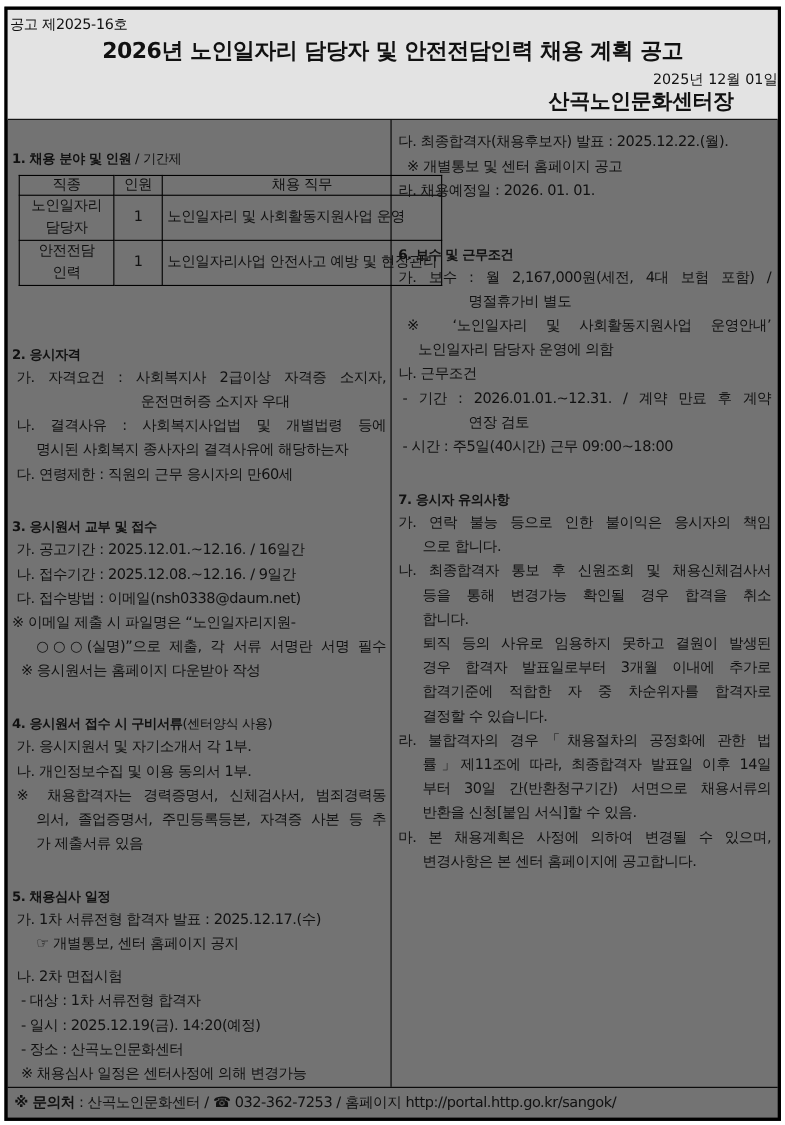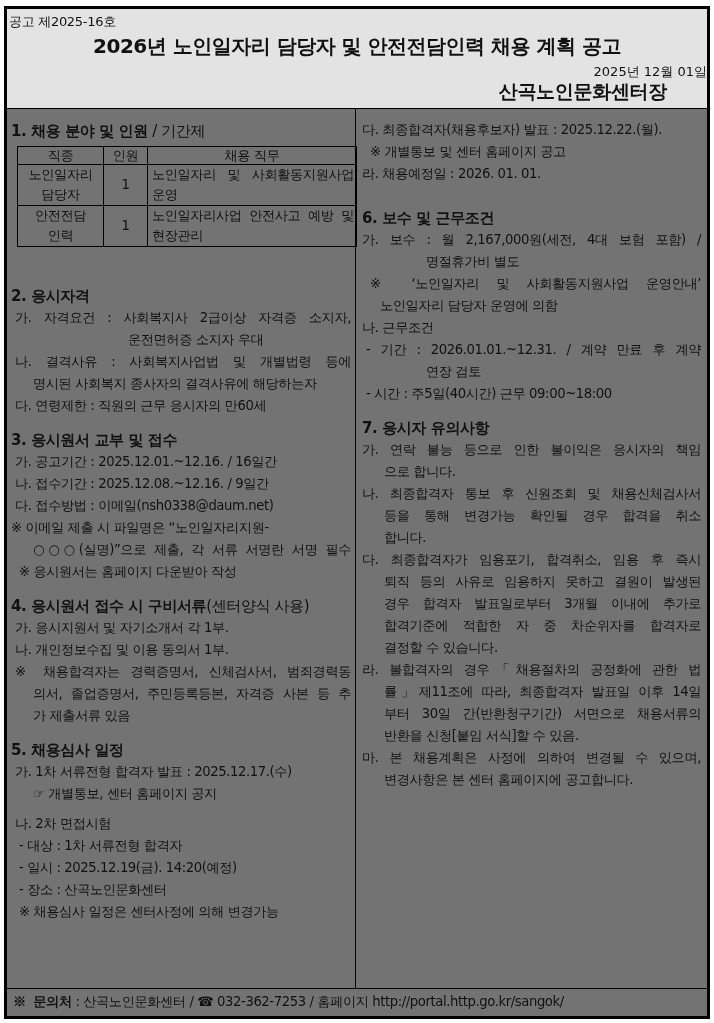--- a/index.html
+++ b/index.html
@@ -16,42 +16,42 @@
   }
   .notice-no { position: absolute; left: 2px; top: 4px; font-size: 13px; letter-spacing: -0.3px; }
   .title { position: absolute; left: 0; right: 0; top: 24px; text-align: center; font-size: 20px; font-weight: bold; letter-spacing: -0.5px; }
   .date { position: absolute; left: 0; right: 0; top: 54px; text-align: right; font-size: 13px; }
   .issuer { position: absolute; right: 40px; top: 70px; font-size: 19px; font-weight: bold; letter-spacing: -0.3px; }
 
   .col { position: absolute; top: 100px; height: 879px; font-size: 13.2px; line-height: 22px; letter-spacing: -0.4px; }
   .col-left { left: 0; width: 349px; border-right: 1.5px solid #000; padding: 11px 4px 0 4px; }
   .col-right { left: 349px; width: 351px; padding: 10px 6px 0 6px; }
 
-  .sec-title { font-weight: bold; font-size: 15px; }
+  .sec-title { font-weight: bold; font-size: 12px; margin-top: 13px; }
   .sec-title .normal { font-weight: normal; }
   .line { white-space: nowrap; }
   .i1 { padding-left: 4px; }
   .i3 { padding-left: 8px; }
   .cont { padding-left: 22px; }
   .center-cont { padding-left: 117px; }
   .just { text-align: justify; text-align-last: justify; white-space: normal; }
   .gap { height: 12px; }
   .gap-s { height: 8px; }
 
-  table.jobs { border-collapse: collapse; width: 340px; margin: 4px 0 0 6px; font-size: 13.2px; line-height: 20px; }
+  table.jobs { border-collapse: collapse; width: 385px; margin: 4px 0 0 6px; font-size: 13.2px; line-height: 20px; }
   table.jobs th, table.jobs td { border: 1px solid #000; font-weight: normal; padding: 0 2px; }
   table.jobs th { text-align: center; line-height: 17px; }
   table.jobs td.c { text-align: center; }
   table.jobs td.l { text-align: justify; text-align-last: left; padding-left: 4px; }
 
   .footer {
     position: absolute; left: 0; right: 0; top: 979px; height: 28px;
     border-top: 1.5px solid #000; padding: 4px 6px; font-size: 13.2px; letter-spacing: -0.4px; white-space: nowrap;
   }
-  .footer b { font-weight: bold; font-family: Liberation Mono, monospace; }
+  .footer b { font-weight: bold; }
 </style>
 </head>
 <body>
 
 <div class="frame">
 
   <div class="header">
     <div class="notice-no">공고 제2025-16호</div>
     <div class="title">2026년 노인일자리 담당자 및 안전전담인력 채용 계획 공고</div>
     <div class="date">2025년 12월 01일</div>
@@ -150,21 +150,20 @@
     <div class="line i1">- 시간 : 주5일(40시간) 근무 09:00~18:00</div>
 
     <div class="gap"></div>
 
     <div class="sec-title">7. 응시자 유의사항</div>
     <div class="line just">가. 연락 불능 등으로 인한 불이익은 응시자의 책임</div>
     <div class="line cont">으로 합니다.</div>
     <div class="line just">나. 최종합격자 통보 후 신원조회 및  채용신체검사서</div>
     <div class="line cont just">등을 통해 변경가능 확인될 경우 합격을 취소</div>
     <div class="line cont">합니다.</div>
-    <div class="line just">다. 최종합격자가 임용포기, 합격취소, 임용 후 즉시</div>
     <div class="line cont just">퇴직 등의 사유로 임용하지 못하고 결원이 발생된</div>
     <div class="line cont just">경우 합격자 발표일로부터 3개월 이내에 추가로</div>
     <div class="line cont just">합격기준에 적합한 자 중 차순위자를 합격자로</div>
     <div class="line cont">결정할 수 있습니다.</div>
     <div class="line just">라. 불합격자의 경우「채용절차의 공정화에 관한 법</div>
     <div class="line cont just">률」제11조에 따라, 최종합격자 발표일 이후 14일</div>
     <div class="line cont just">부터 30일 간(반환청구기간) 서면으로 채용서류의</div>
     <div class="line cont">반환을 신청[붙임 서식]할 수 있음.</div>
     <div class="line just">마. 본 채용계획은 사정에 의하여 변경될 수 있으며,</div>
     <div class="line cont">변경사항은 본 센터 홈페이지에 공고합니다.</div>

